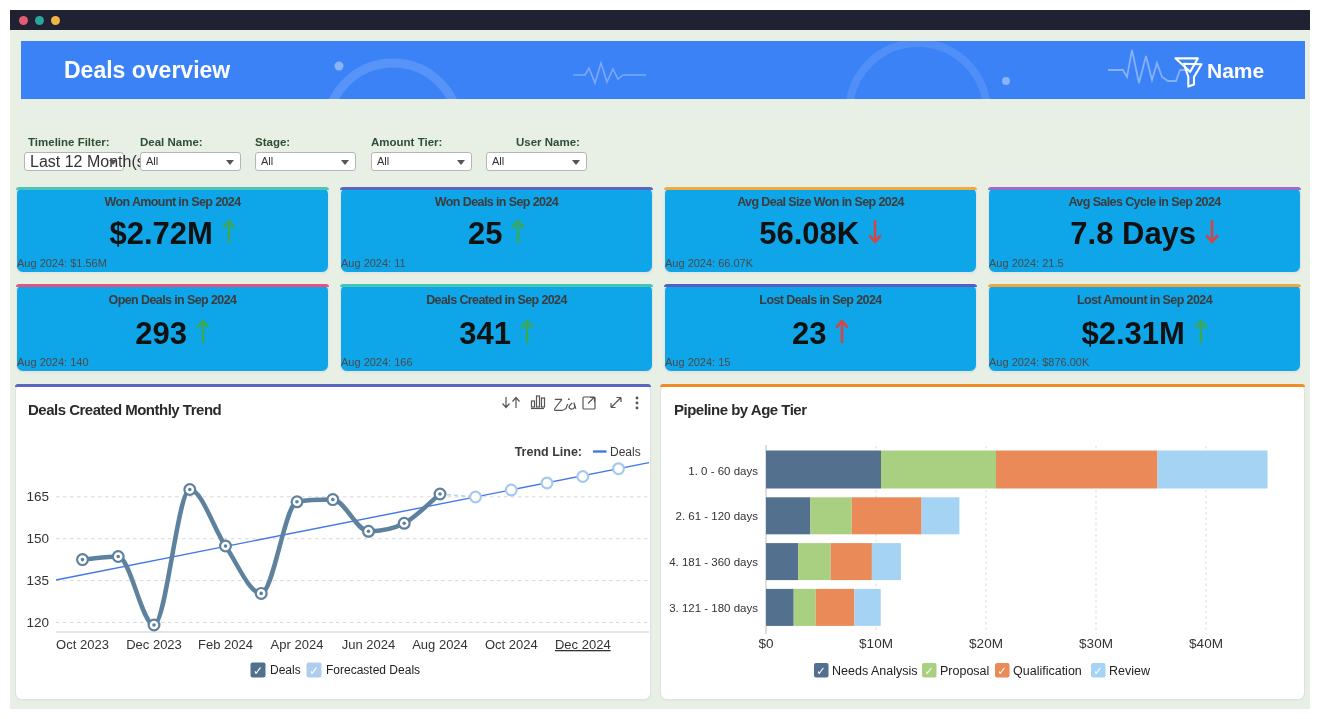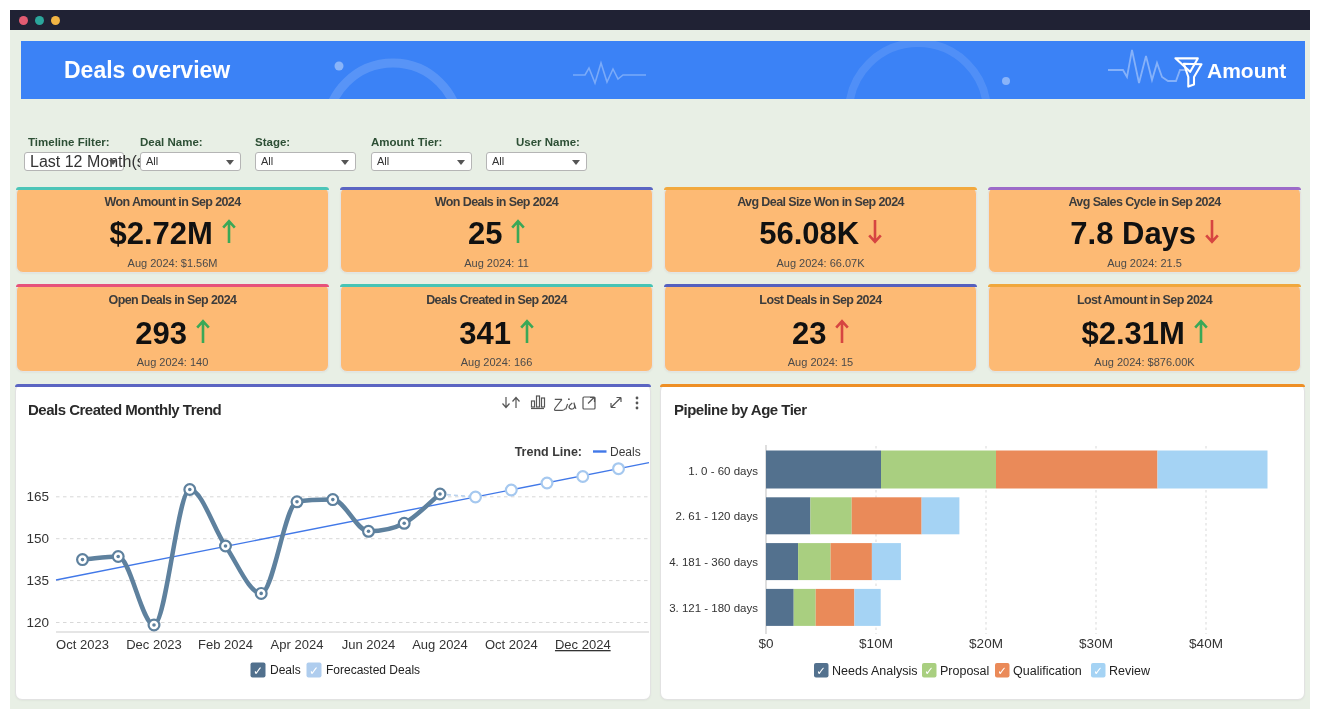--- a/index.html
+++ b/index.html
@@ -9,27 +9,27 @@
 #bgarea { left:10px; top:30px; width:1300px; height:679px; background:#e8efe5; }
 #titlebar { left:10px; top:10px; width:1300px; height:20px; background:#202234; }
 .dot { width:9px; height:9px; border-radius:50%; top:15.5px; }
 #header { left:21px; top:41px; width:1284px; height:58px; background:#3b82f6; overflow:hidden; }
 #header h1 { position:absolute; left:43px; top:16px; color:#fff; font-size:23px; font-weight:bold; }
 
 .flabel { position:absolute; top:136px; font-size:11.5px; font-weight:bold; color:#2d4f35; }
 .fsel { position:absolute; top:152px; height:19px; width:101px; background:#fff; border:1px solid #b5b5b5; border-radius:3px; font-size:11px; color:#333; line-height:17px; padding-left:5px; white-space:nowrap; }
 .fsel .caret { position:absolute; right:6px; top:7px; width:0; height:0; border-left:4px solid transparent; border-right:4px solid transparent; border-top:5px solid #555; }
 
-.card { position:absolute; width:313px; background:#fdba74; border:1px solid #e4e4e4; border-radius:7px; box-shadow:0 1px 2px rgba(0,0,0,0.04); }
+.card { position:absolute; width:313px; background:#0ea5e9; border:1px solid #e4e4e4; border-radius:7px; box-shadow:0 1px 2px rgba(0,0,0,0.04); }
 .cardtop { position:absolute; left:-1px; top:-1px; right:-1px; height:3px; border-radius:7px 7px 0 0; }
 .crow1 { top:187px; height:86px; }
 .crow2 { top:284px; height:88px; }
 .card .t { position:absolute; left:0; right:0; text-align:center; font-size:12.5px; font-weight:bold; color:#3c3c3c; letter-spacing:-0.6px; }
 .card .v { position:absolute; left:0; right:0; text-align:center; font-size:31px; line-height:34px; font-weight:bold; color:#111; letter-spacing:0; }
-.card .s { position:absolute; left:0; right:0; text-align:center; font-size:11px; color:#4a4a4a; }
+.card .s { position:absolute; left:0; right:0; font-size:11px; color:#4a4a4a; }
 .crow1 .t { top:7px; } .crow1 .v { top:29px; } .crow1 .s { top:69px; }
 .crow2 .t { top:8px; } .crow2 .v { top:32px; } .crow2 .s { top:70.5px; }
 .arrow { display:inline-block; vertical-align:baseline; }
 
 .panel { position:absolute; top:384px; height:316px; background:#fff; border:1px solid #e2e2e2; border-radius:7px; box-shadow:0 1px 2px rgba(0,0,0,0.04); }
 .paneltop { position:absolute; left:-1px; top:-1px; right:-1px; height:3px; border-radius:7px 7px 0 0; }
 .panel h2 { position:absolute; font-size:15px; font-weight:bold; color:#2a2a2a; letter-spacing:-0.5px; }
 #panelL { left:15px; width:636px; }
 #panelR { left:660px; width:645px; }
 </style>
@@ -48,21 +48,21 @@
       <circle cx="897" cy="71" r="69" fill="none" stroke="rgba(255,255,255,0.11)" stroke-width="8"></circle>
       <circle cx="985" cy="40" r="4" fill="rgba(255,255,255,0.4)"></circle>
       <polyline points="552,34 564,34 568,27 574,42 580,22 586,41 592,28 597,38 602,34 625,34" fill="none" stroke="rgba(255,255,255,0.32)" stroke-width="1.6"></polyline>
       <polyline points="1087,29 1102,29 1106,36 1111,9 1118,42 1125,15 1131,39 1136,22 1141,36 1147,40 1155,40 1159,29 1166,29" fill="none" stroke="rgba(255,255,255,0.38)" stroke-width="1.8"></polyline>
       <g stroke="#fff" stroke-width="2.1" fill="none" stroke-linejoin="round" stroke-linecap="round">
         <path d="M1154.4,17.2 L1176.8,17.4 L1169.2,30.8 Z"></path>
         <path d="M1162.8,22.7 L1180.5,23.3 L1173.0,36.0 L1173.0,43.6 L1167.3,45.6 L1167.3,36.0 Z"></path>
       </g>
     </svg>
     <h1>Deals overview</h1>
-    <div style="position:absolute; left:1186px; top:18px; color:#fff; font-size:21px; font-weight:bold;">Amount</div>
+    <div style="position:absolute; left:1186px; top:18px; color:#fff; font-size:21px; font-weight:bold;">Name</div>
   </div>
 
   <div class="flabel" style="left:28px;">Timeline Filter:</div>
   <div class="flabel" style="left:140px;">Deal Name:</div>
   <div class="flabel" style="left:255px;">Stage:</div>
   <div class="flabel" style="left:371px;">Amount Tier:</div>
   <div class="flabel" style="left:486px;padding-left:30px;">User Name:</div>
   <div class="fsel" style="left:24px; width:100px; font-size:16px;">Last 12 Month(s)<span class="caret"></span></div>
   <div class="fsel" style="left:140px;">All<span class="caret"></span></div>
   <div class="fsel" style="left:255px;">All<span class="caret"></span></div>

